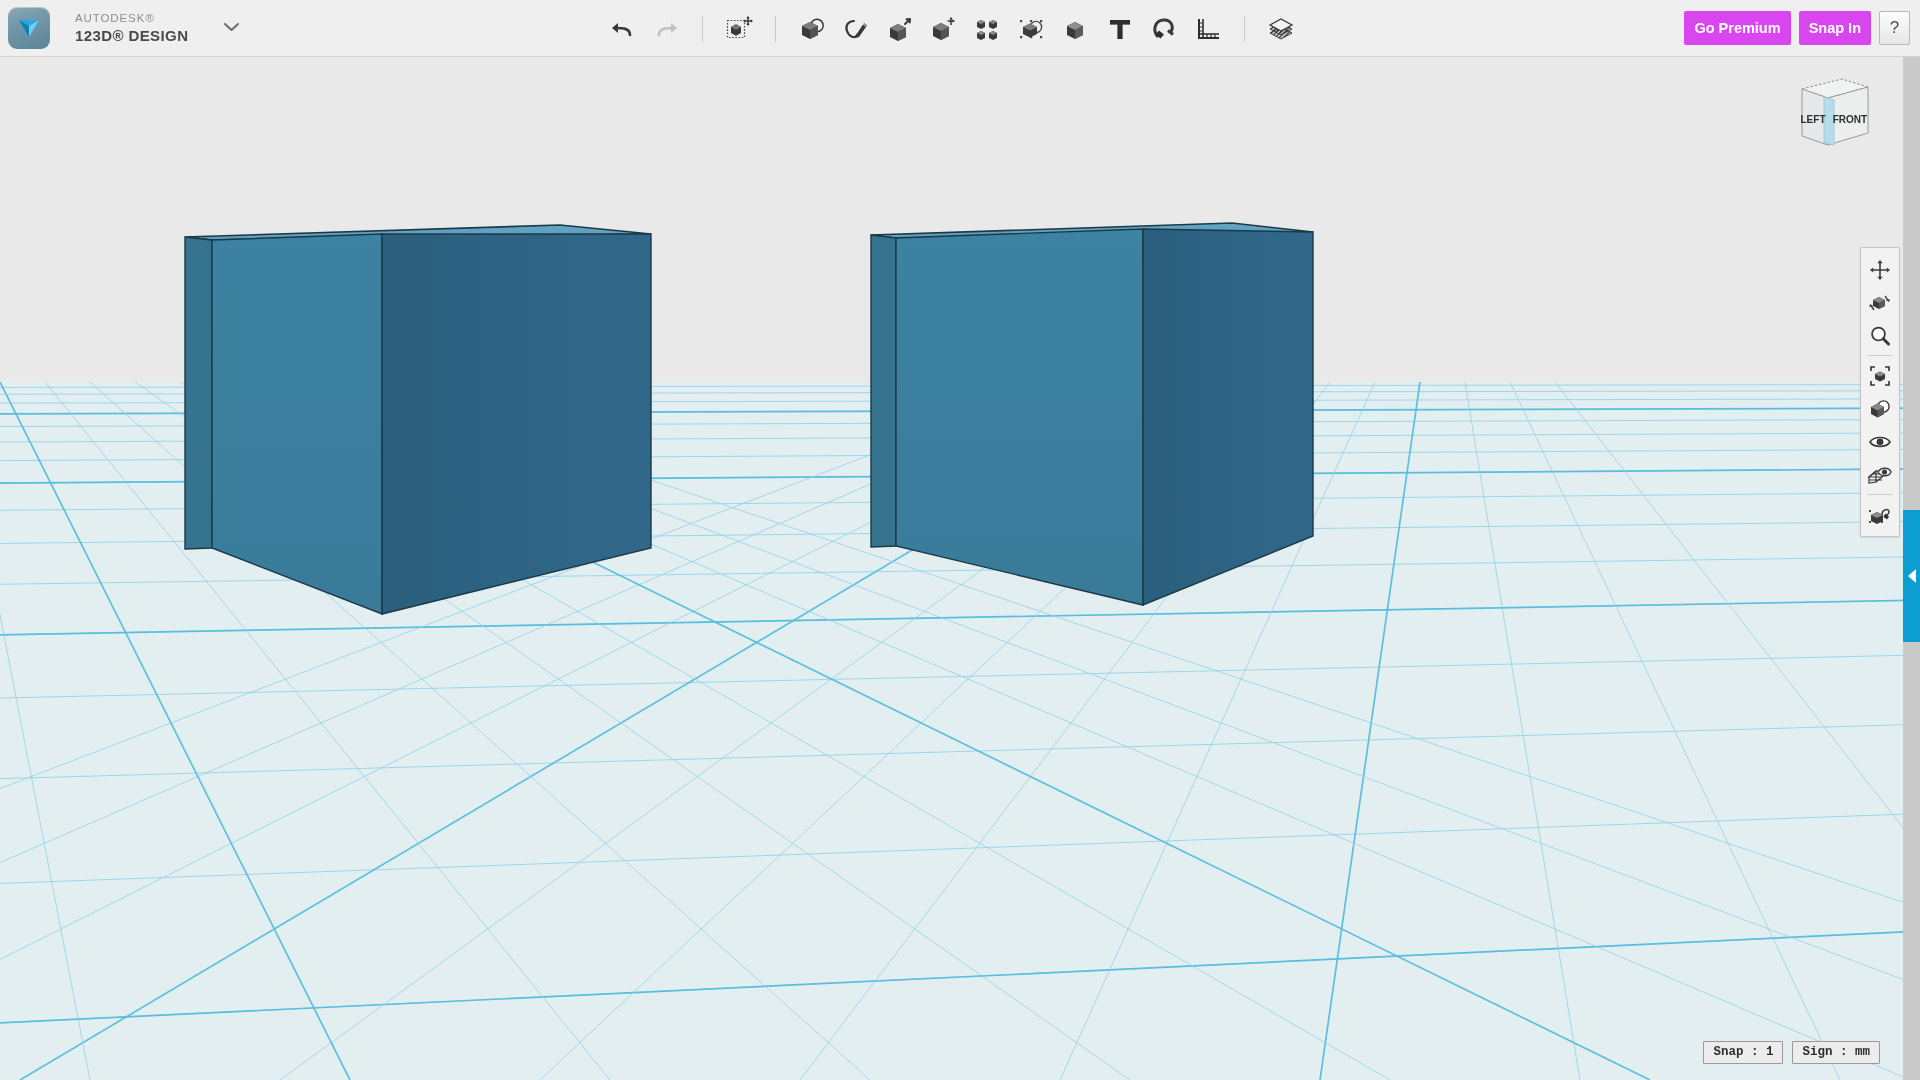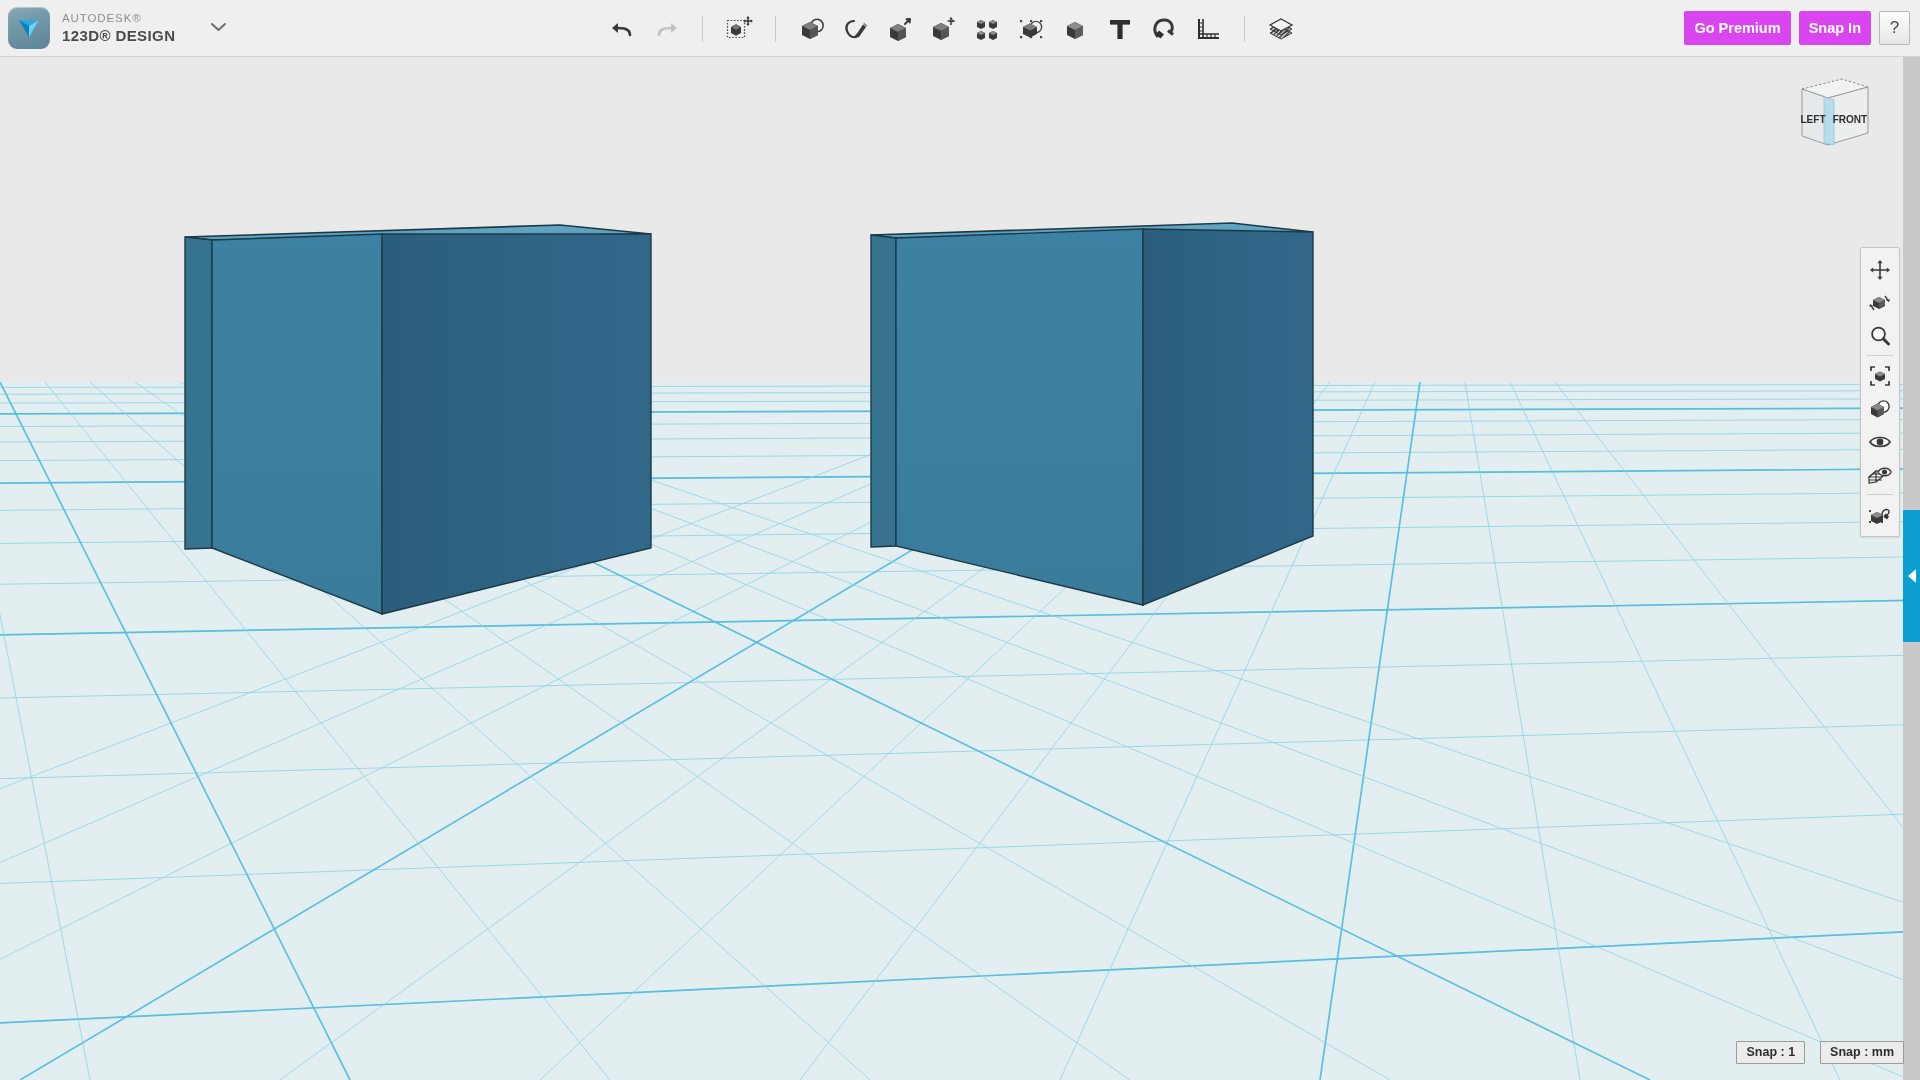--- a/index.html
+++ b/index.html
@@ -24,21 +24,21 @@
     position: absolute; left: 8px; top: 4px;
     display: flex; align-items: center; height: 48px;
   }
   #logo-tile {
     width: 42px; height: 42px; border-radius: 9px;
     background: linear-gradient(160deg,#8aa7b4 0%,#6f95a6 45%,#5d8497 100%);
     display: flex; align-items: center; justify-content: center;
     box-shadow: inset 0 1px 1px rgba(255,255,255,.45);
     flex: none;
   }
-  #brand-text { margin-left: 12px; line-height: 1; }
+  #brand-text { margin-left: 25px; line-height: 1; }
   #brand-top {
     font-size: 11.5px; letter-spacing: .9px; color: #8d8d8d;
     font-weight: 400; display: block; margin-bottom: 4px;
   }
   #brand-main {
     font-size: 15px; letter-spacing: .4px; color: #4a4a4a;
     font-weight: bold; display: block; text-align: right;
   }
   #brand-caret {
     margin-left: 34px; color: #6e6e6e; flex: none;
@@ -129,22 +129,22 @@
     border-bottom: 7px solid transparent;
     border-right: 8px solid #ffffff;
   }
   #right-rail {
     position: absolute; right: 0; top: 0;
     width: 17px; height: 1023px; background: #c9c9c9; z-index: 18;
   }
 
   
   #status {
-    position: absolute; right: 16px; bottom: 16px;
-    display: flex; gap: 15px; z-index: 22;
+    position: absolute; right: 40px; bottom: 16px;
+    display: flex; gap: 9px; z-index: 22; font-family: Liberation Mono, monospace;
   }
   .status-box {
     background: #ececec;
     border: 1px solid #9a9a9a;
     font-size: 12.5px; font-weight: bold; color: #2e2e2e;
     padding: 3px 9px 4px; border-radius: 1px; white-space: nowrap;
   }
 </style>
 </head>
 <body>
@@ -538,17 +538,17 @@
       </div>
     </div>
 
     <div id="right-rail"></div>
     <div id="panel-tab">
       <span id="panel-tab-arrow"></span>
     </div>
 
     <div id="status">
       <div class="status-box">Snap : 1</div>
-      <div class="status-box">Snap : mm</div>
+      <div class="status-box">Sign : mm</div>
     </div>
 
   </div>
 </div>
 
 </body></html>

